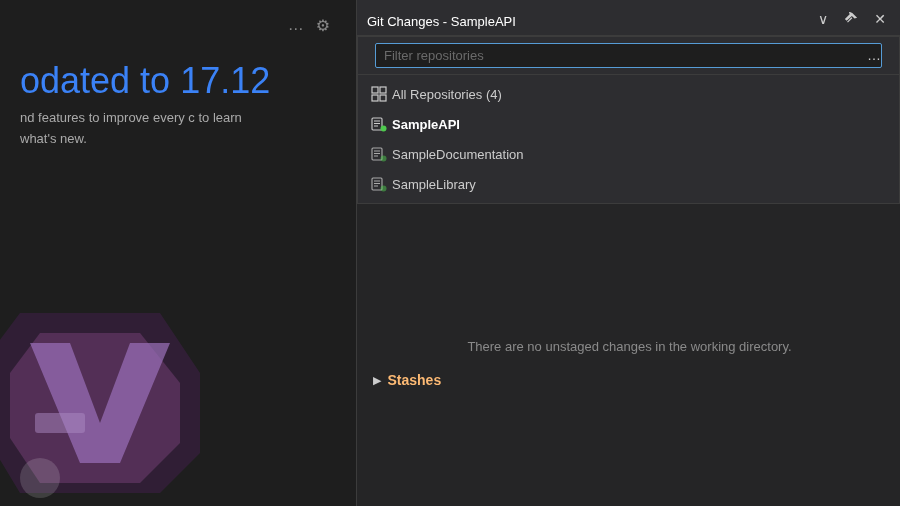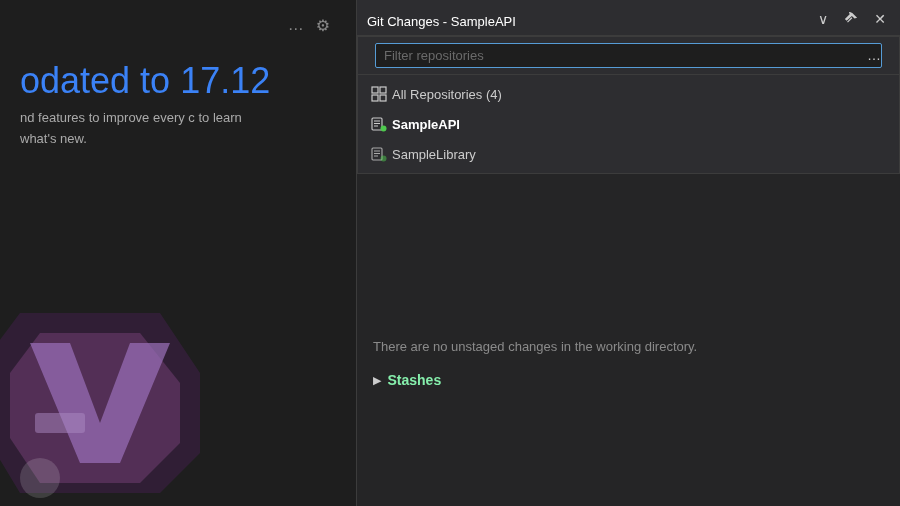--- a/index.html
+++ b/index.html
@@ -224,20 +224,21 @@
     .repo-icon svg {
       width: 16px;
       height: 16px;
     }
 
     
     .panel-content {
       flex: 1;
       padding: 10px 14px;
       overflow: hidden;
+      text-align: center;
     }
 
     .no-changes-msg {
       color: #8a8a8a;
       font-size: 13px;
       margin-bottom: 14px;
       padding-left: 2px;
     }
 
     .stashes-row {
@@ -249,21 +250,21 @@
     }
 
     .chevron-right {
       font-size: 11px;
       color: #cccccc;
     }
 
     .stashes-label {
       font-size: 14px;
       font-weight: 600;
-      color: #86efac;
+      color: #fdba74;
     }
 
     
     .bg-logo-container {
       position: absolute;
       bottom: -10px;
       left: -20px;
     }
   </style>
 </head>
@@ -384,20 +385,32 @@
             <line x1="3" y1="5" x2="9" y2="5" stroke="#cccccc" stroke-width="1"></line>
             <line x1="3" y1="7.5" x2="9" y2="7.5" stroke="#cccccc" stroke-width="1"></line>
             <line x1="3" y1="10" x2="7" y2="10" stroke="#cccccc" stroke-width="1"></line>
 
             <circle cx="12.5" cy="12.5" r="3" fill="#4ec94e"></circle>
           </svg>
         </div>
         <span>SampleAPI</span>
       </div>
 
+      <div class="repo-item">
+        <div class="repo-icon">
+          <svg width="16" height="16" viewBox="0 0 16 16" fill="none">
+            <rect x="1" y="2" width="10" height="12" rx="1" stroke="#aaaaaa" stroke-width="1.1" fill="none"></rect>
+            <line x1="3" y1="5" x2="9" y2="5" stroke="#aaaaaa" stroke-width="1"></line>
+            <line x1="3" y1="7.5" x2="9" y2="7.5" stroke="#aaaaaa" stroke-width="1"></line>
+            <line x1="3" y1="10" x2="7" y2="10" stroke="#aaaaaa" stroke-width="1"></line>
+            <circle cx="12.5" cy="12.5" r="3" fill="#4ec94e" opacity="0.5"></circle>
+          </svg>
+        </div>
+        <span>SampleDocumentation</span>
+      </div>
 
       <div class="repo-item">
         <div class="repo-icon">
           <svg width="16" height="16" viewBox="0 0 16 16" fill="none">
             <rect x="1" y="2" width="10" height="12" rx="1" stroke="#aaaaaa" stroke-width="1.1" fill="none"></rect>
             <line x1="3" y1="5" x2="9" y2="5" stroke="#aaaaaa" stroke-width="1"></line>
             <line x1="3" y1="7.5" x2="9" y2="7.5" stroke="#aaaaaa" stroke-width="1"></line>
             <line x1="3" y1="10" x2="7" y2="10" stroke="#aaaaaa" stroke-width="1"></line>
             <circle cx="12.5" cy="12.5" r="3" fill="#4ec94e" opacity="0.5"></circle>
           </svg>

